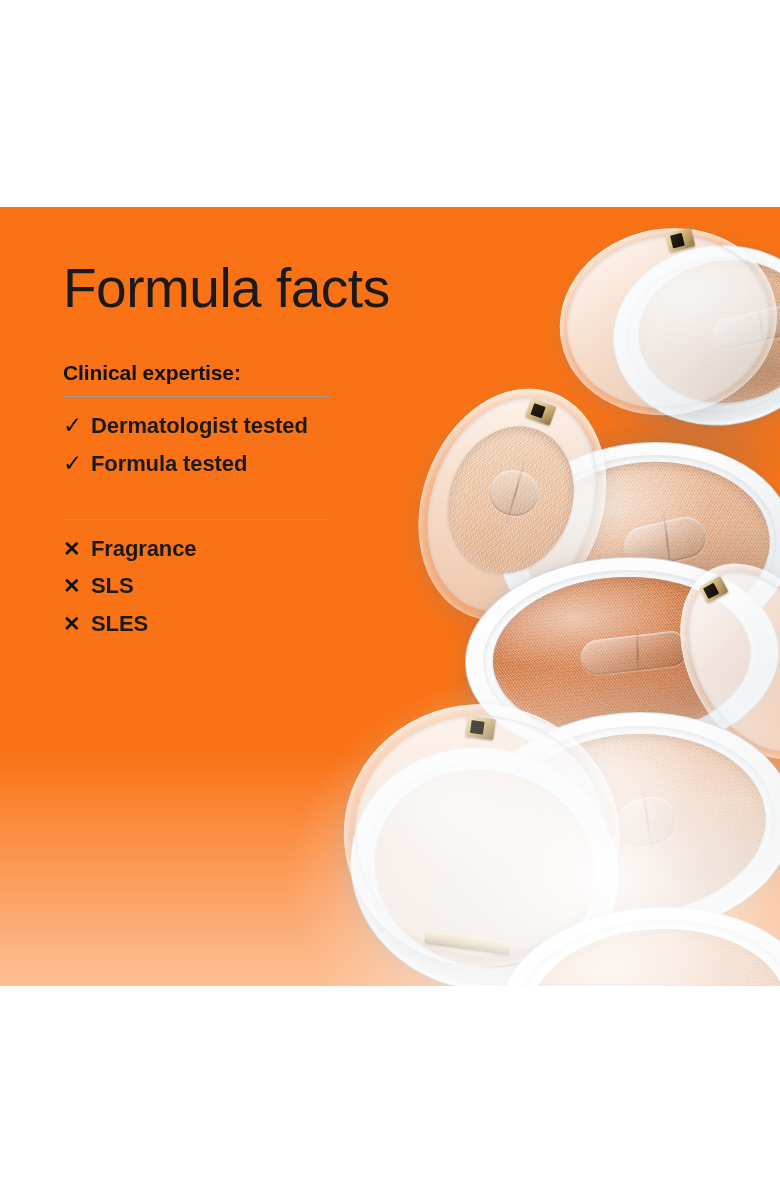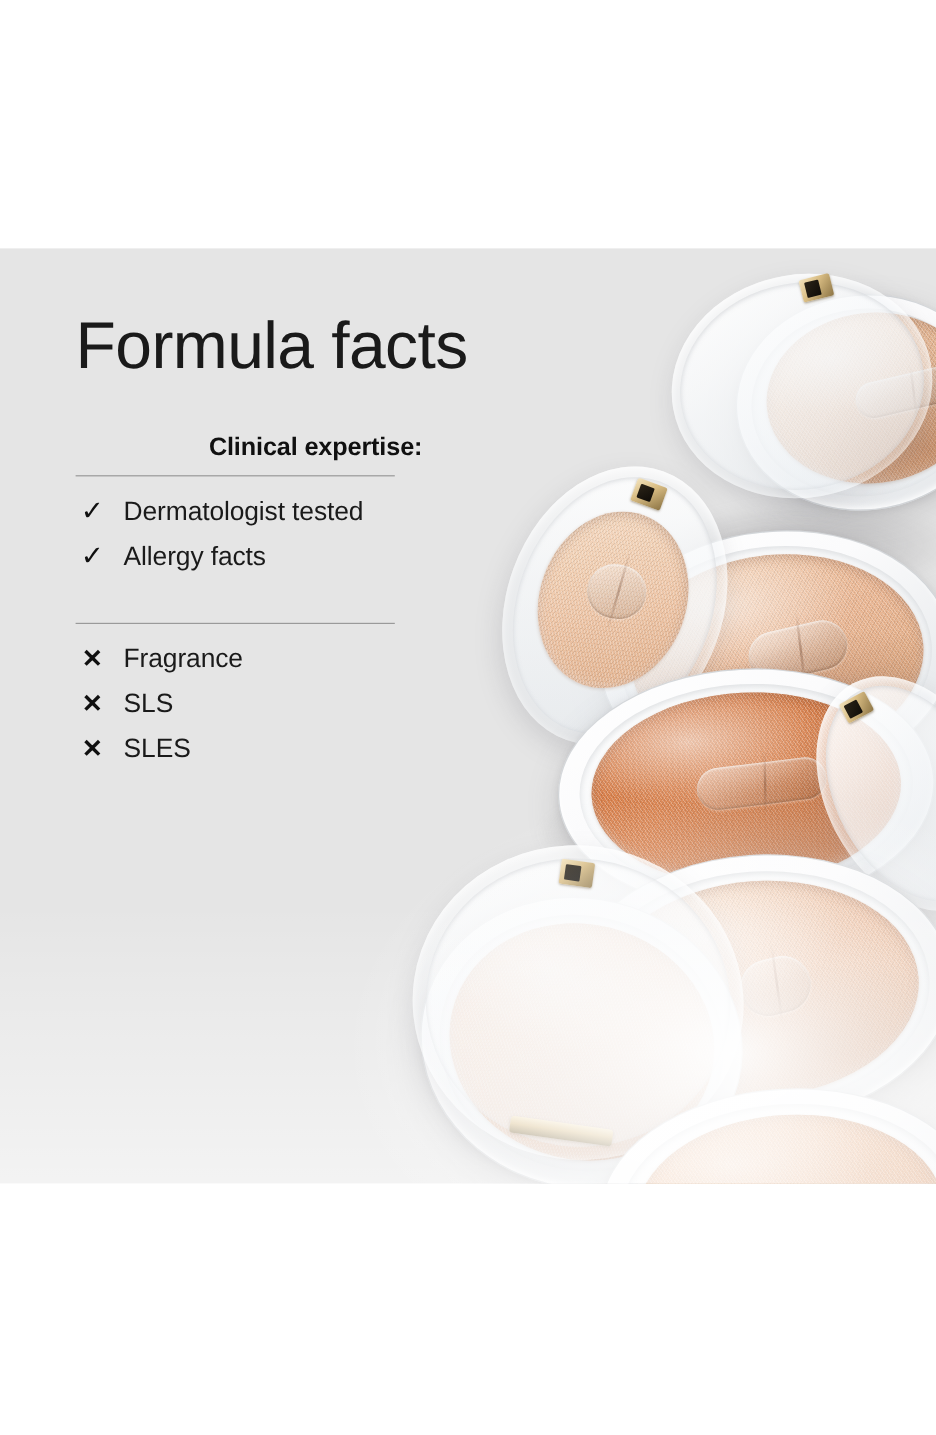--- a/index.html
+++ b/index.html
@@ -23,21 +23,21 @@
     overflow: hidden;
   }
 
   
   .panel {
     position: absolute;
     left: 0;
     top: 207px;
     width: 780px;
     height: 779px;
-    background: #e5e5e5;
+    background: #f97316;
     overflow: hidden;
   }
   
   .panel-sheen {
     position: absolute;
     left: 0; top: 0; right: 0; bottom: 0;
     background:
       radial-gradient(ellipse 520px 360px at 78% 86%, rgba(255,255,255,0.95) 0%, rgba(255,255,255,0.0) 62%),
       linear-gradient(to bottom, rgba(255,255,255,0) 70%, rgba(255,255,255,0.55) 100%);
     pointer-events: none;
@@ -54,21 +54,21 @@
   .title {
     font-size: 55px;
     font-weight: 300;
     letter-spacing: -0.5px;
     color: #1a1a1a;
     line-height: 1.04;
     margin: 0;
     white-space: nowrap;
   }
 
-  .section { margin-top: 0; text-align: center; }
+  .section { margin-top: 0; }
   .section-1 { margin-top: 44px; }
   .section-2 { margin-top: 42px; }
 
   .section-head {
     font-size: 21px;
     font-weight: 700;
     color: #101010;
     letter-spacing: -0.1px;
     margin: 0 0 11px 0;
   }
@@ -102,25 +102,24 @@
   .mark-check {
     font-size: 23px;
     font-weight: 400;
   }
   .mark-cross {
     font-size: 21px;
     font-weight: 700;
   }
   .fact-label {
     font-size: 22px;
-    font-weight: 400;
+    font-weight: 700;
     color: #1a1a1a;
     letter-spacing: -0.1px;
     line-height: 1.2;
-    margin-left: 12px;
   }
 
   
   .products {
     position: absolute;
     left: 0; top: 0;
     width: 780px;
     height: 779px;
     pointer-events: none;
   }
@@ -388,21 +387,21 @@
       <div class="section section-1">
         <h2 class="section-head">Clinical expertise:</h2>
         <div class="rule"></div>
         <ul class="facts-list">
           <li class="fact">
             <span class="mark mark-check">✓</span>
             <span class="fact-label">Dermatologist tested</span>
           </li>
           <li class="fact">
             <span class="mark mark-check">✓</span>
-            <span class="fact-label">Allergy facts</span>
+            <span class="fact-label">Formula tested</span>
           </li>
         </ul>
       </div>
 
       <div class="section section-2">
         <div class="rule"></div>
         <ul class="facts-list">
           <li class="fact">
             <span class="mark mark-cross">✕</span>
             <span class="fact-label">Fragrance</span>

